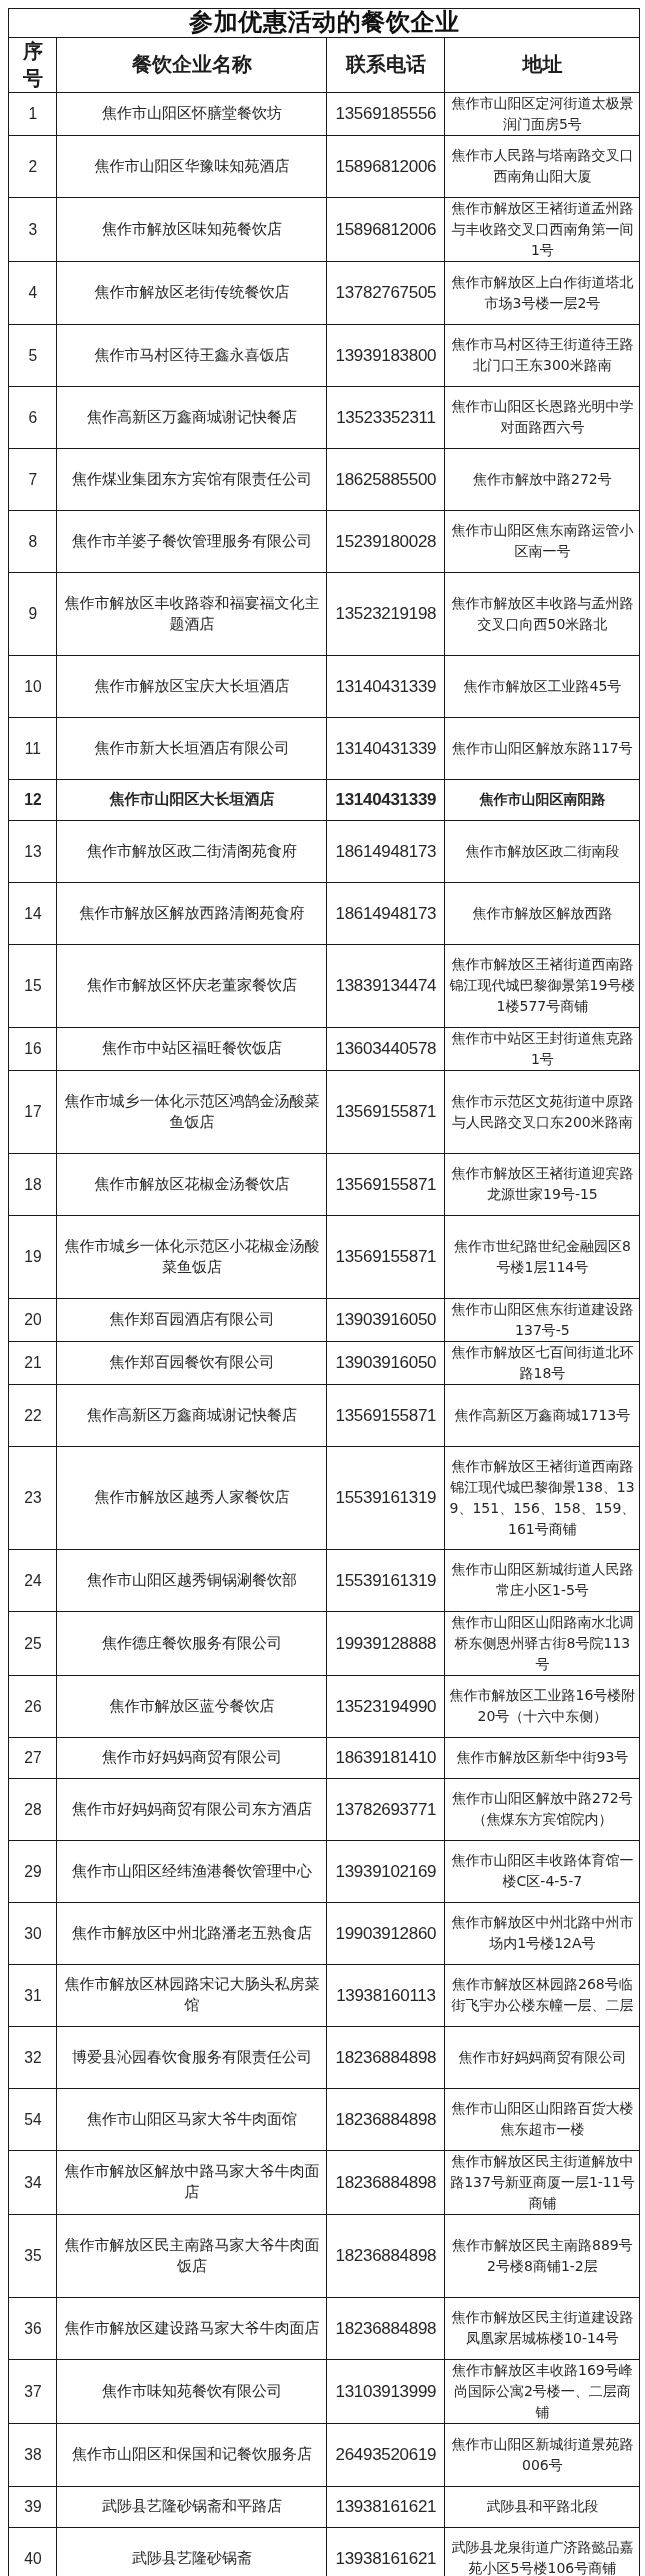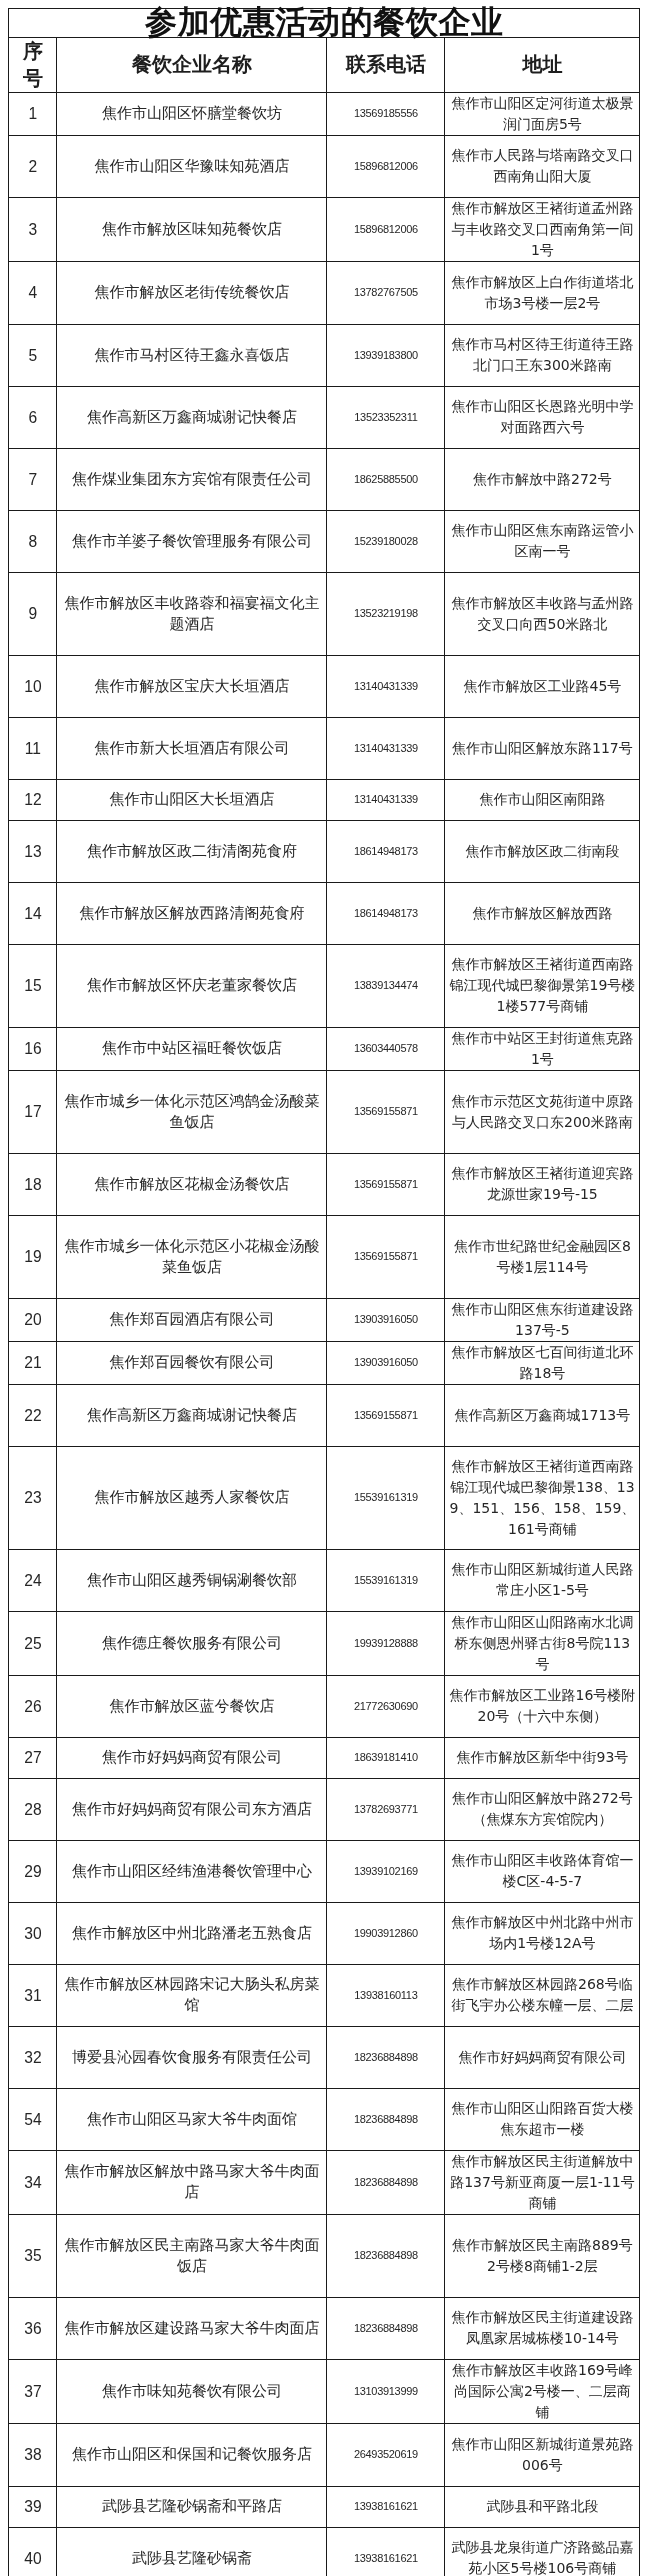--- a/index.html
+++ b/index.html
@@ -2,30 +2,30 @@
 <html style="font-size:9.6px"><head>
 <meta charset="utf-8">
 <style>
   html, body { margin: 0; padding: 0; background: #ffffff; }
   body { width: 646px; height: 2576px; position: relative; overflow: hidden;
          font-family: "DejaVu Sans", "Liberation Sans", sans-serif; color: #222; }
   .sheet { position: absolute; left: 8.4px; top: 8.4px; width: 632px; }
   table { border-collapse: collapse; width: 632px; table-layout: fixed; }
   td, th { border: 1.2px solid #1a1a1a; padding: 0 3.6px; text-align: center; vertical-align: middle;
            word-break: break-all; }
-  .title-cell { height: 27.5px; font-size: 32px; font-weight: bold; color: #111; letter-spacing: 0.6px;
+  .title-cell { height: 27.5px; font-size: 24px; font-weight: bold; color: #111; letter-spacing: 0.6px;
                 line-height: 27.5px; border-bottom-width: 1.8px; padding: 0; }
   .hdr th { height: 42px; font-size: 20px; font-weight: bold; color: #1e1e1e; }
   col.c-seq { width: 48px; }
   col.c-name { width: 270px; }
   col.c-phone { width: 118px; }
   col.c-addr { width: 195px; }
   td { font-size: 15px; line-height: 21px; color: #262626; }
   td.seq { font-size: 15.6px; font-family: "Liberation Sans", sans-serif; padding: 0; }
-  td.phone { font-family: "Liberation Sans", sans-serif; font-size: 11px; letter-spacing: -0.3px; padding: 0 1.2px; }
+  td.phone { font-family: "Liberation Sans", sans-serif; font-size: 17px; letter-spacing: -0.3px; padding: 0 1.2px; }
   td.name { padding: 0 2.4px; }
   td.addr { padding: 0 2.4px; font-size: 14px; }
   tr.row-thick td { border-top-width: 1.8px; }
 </style>
 </head>
 <body>
 
 <div class="sheet">
   <table>
     <colgroup>
@@ -105,21 +105,21 @@
           <td class="name">焦作市解放区宝庆大长垣酒店</td>
           <td class="phone">13140431339</td>
           <td class="addr">焦作市解放区工业路45号</td>
         </tr>
         <tr style="height: 62px;">
           <td class="seq">11</td>
           <td class="name">焦作市新大长垣酒店有限公司</td>
           <td class="phone">13140431339</td>
           <td class="addr">焦作市山阳区解放东路117号</td>
         </tr>
-        <tr style="height: 41px;">
+        <tr style="height: 41px; font-weight: bold;">
           <td class="seq">12</td>
           <td class="name">焦作市山阳区大长垣酒店</td>
           <td class="phone">13140431339</td>
           <td class="addr">焦作市山阳区南阳路</td>
         </tr>
         <tr class="row-thick" style="height: 62px;">
           <td class="seq">13</td>
           <td class="name">焦作市解放区政二街清阁苑食府</td>
           <td class="phone">18614948173</td>
           <td class="addr">焦作市解放区政二街南段</td>
@@ -192,21 +192,21 @@
         </tr>
         <tr class="row-thick" style="height: 62px;">
           <td class="seq">25</td>
           <td class="name">焦作德庄餐饮服务有限公司</td>
           <td class="phone">19939128888</td>
           <td class="addr">焦作市山阳区山阳路南水北调桥东侧恩州驿古街8号院113号</td>
         </tr>
         <tr style="height: 62px;">
           <td class="seq">26</td>
           <td class="name">焦作市解放区蓝兮餐饮店</td>
-          <td class="phone">21772630690</td>
+          <td class="phone">13523194990</td>
           <td class="addr">焦作市解放区工业路16号楼附20号（十六中东侧）</td>
         </tr>
         <tr style="height: 41px;">
           <td class="seq">27</td>
           <td class="name">焦作市好妈妈商贸有限公司</td>
           <td class="phone">18639181410</td>
           <td class="addr">焦作市解放区新华中街93号</td>
         </tr>
         <tr style="height: 62px;">
           <td class="seq">28</td>

